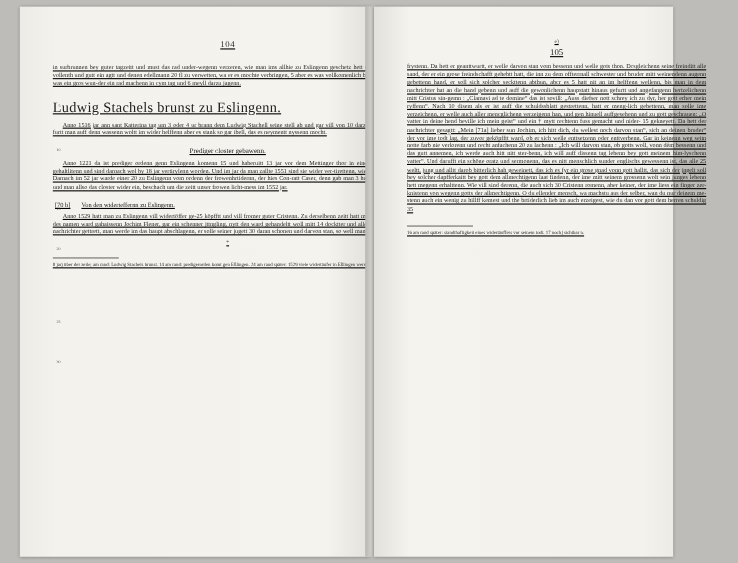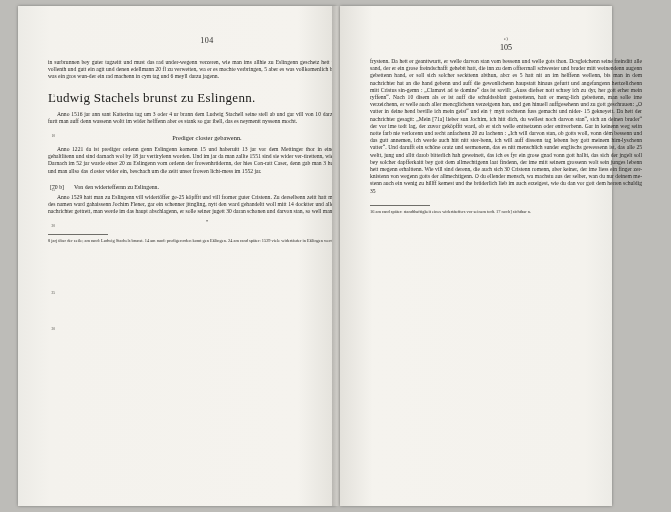--- a/index.html
+++ b/index.html
@@ -19,20 +19,21 @@
     width: 671px;
     height: 512px;
     background: #bdbcb8;
   }
   .page {
     position: absolute;
     top: 6px;
     height: 500px;
     background: #f3f1ec;
     box-shadow: 0 0 3px rgba(0,0,0,0.35);
+    text-decoration: underline;
   }
   .page-left {
     left: 18px;
     width: 318px;
     background: linear-gradient(to right, #ecebe6 0%, #f4f2ed 10%, #f5f3ee 88%, #e3e1db 100%);
   }
   .page-right {
     left: 340px;
     width: 272px;
     background: linear-gradient(to left, #ecebe6 0%, #f4f2ed 10%, #f5f3ee 88%, #e3e1db 100%);

